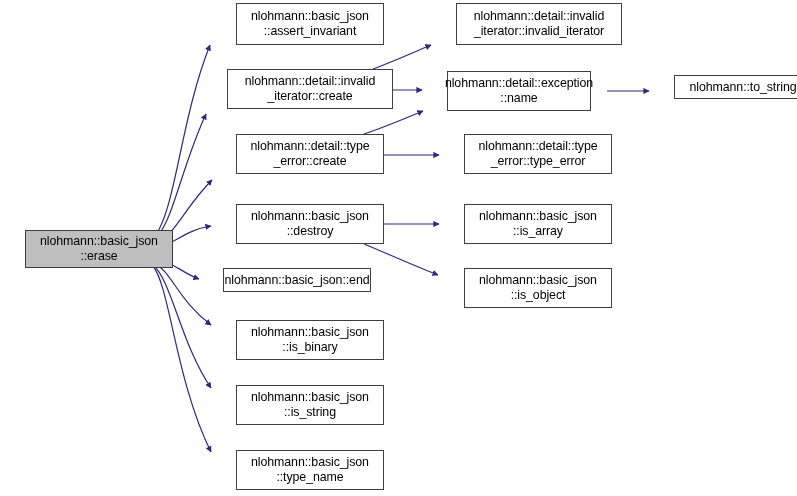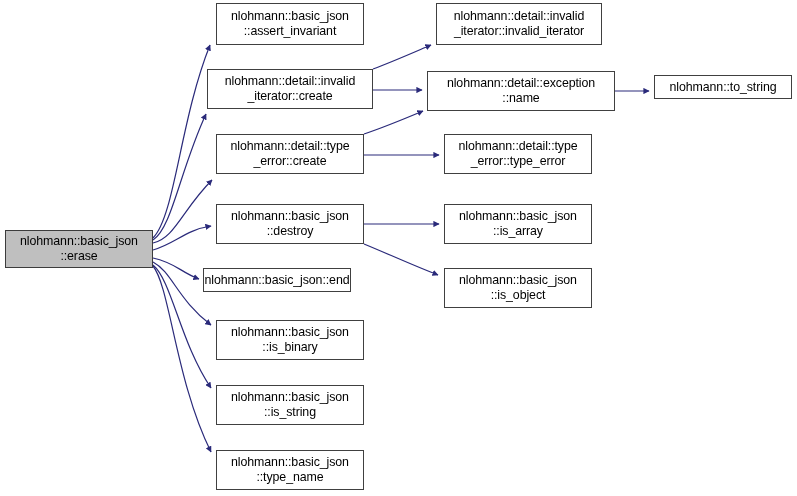--- a/index.html
+++ b/index.html
@@ -35,20 +35,21 @@
     display: flex;
     align-items: center;
     justify-content: center;
     text-align: center;
     line-height: 1.18;
     font-size: 12.4px;
     color: #000000;
     letter-spacing: -0.1px;
     white-space: pre-line;
     z-index: 3;
+    margin-left: 20px;
   }
   .node.highlight {
     background: #bfbfbf;
     border-color: #3c3c3c;
   }
   .node-label {
     display: block;
     padding: 0 3px;
     white-space: pre-line;
   }
@@ -94,21 +95,21 @@
 ::destroy</span></div>
       <div class="node" style="left: 203px; top: 268px; width: 148px; height: 24px;"><span class="node-label">nlohmann::basic_json::end</span></div>
       <div class="node" style="left: 216px; top: 320px; width: 148px; height: 40px;"><span class="node-label">nlohmann::basic_json
 ::is_binary</span></div>
       <div class="node" style="left: 216px; top: 385px; width: 148px; height: 40px;"><span class="node-label">nlohmann::basic_json
 ::is_string</span></div>
       <div class="node" style="left: 216px; top: 450px; width: 148px; height: 40px;"><span class="node-label">nlohmann::basic_json
 ::type_name</span></div>
       <div class="node" style="left: 436px; top: 3px; width: 166px; height: 42px;"><span class="node-label">nlohmann::detail::invalid
 _iterator::invalid_iterator</span></div>
-      <div class="node" style="left: 427px; top: 71px; width: 188px; height: 40px;"><span class="node-label">nlohmann::detail::exception
+      <div class="node" style="left: 427px; top: 71px; width: 144px; height: 40px;"><span class="node-label">nlohmann::detail::exception
 ::name</span></div>
       <div class="node" style="left: 444px; top: 134px; width: 148px; height: 40px;"><span class="node-label">nlohmann::detail::type
 _error::type_error</span></div>
       <div class="node" style="left: 444px; top: 204px; width: 148px; height: 40px;"><span class="node-label">nlohmann::basic_json
 ::is_array</span></div>
       <div class="node" style="left: 444px; top: 268px; width: 148px; height: 40px;"><span class="node-label">nlohmann::basic_json
 ::is_object</span></div>
       <div class="node" style="left: 654px; top: 75px; width: 138px; height: 24px;"><span class="node-label">nlohmann::to_string</span></div>
     </div>
 </div>

